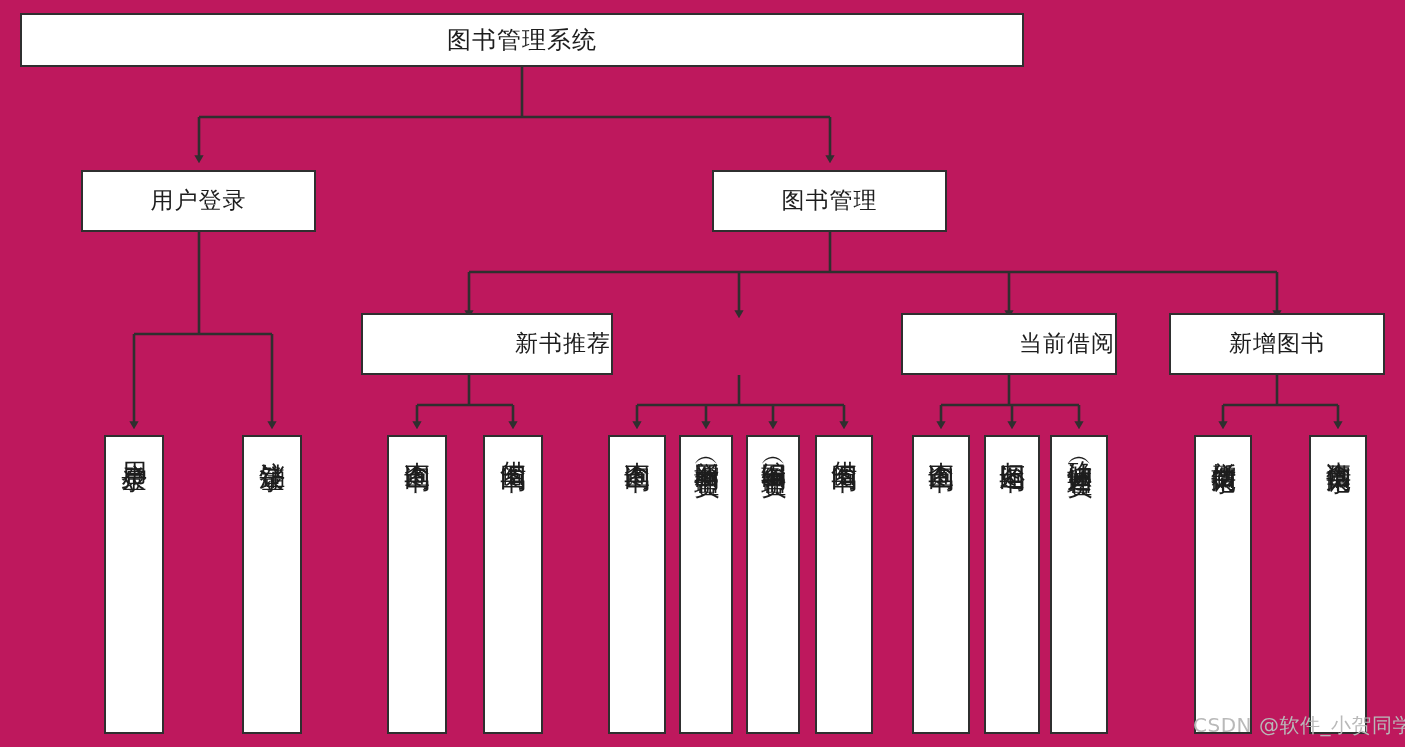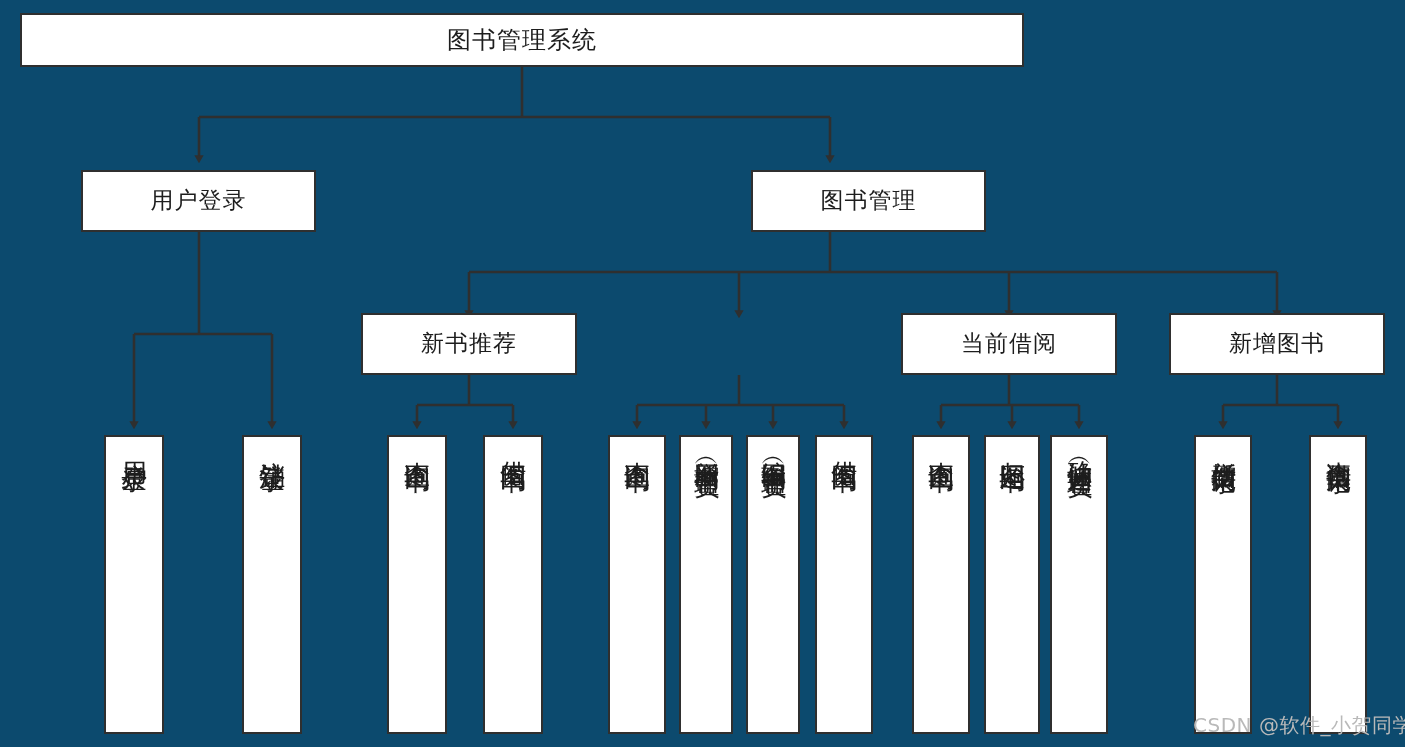--- a/index.html
+++ b/index.html
@@ -5,21 +5,21 @@
 <style>
   html,body{margin:0;padding:0;background:#ffffff;}
   body{
     font-family:"DejaVu Sans","Liberation Sans",sans-serif;
     -webkit-font-smoothing:antialiased;
   }
   #canvas{
     position:relative;
     width:1405px;
     height:747px;
-    background:#0c4a6e;
+    background:#be185d;
     overflow:hidden;
   }
   #edges{
     position:absolute;
     left:0; top:0;
     width:1405px;
     height:747px;
     pointer-events:none;
   }
   .node{
@@ -128,28 +128,28 @@
     </g>
   </svg>
 
   <div class="node h root" style="left:20px; top:13px; width:1004px; height:54px;">
     <span class="label">图书管理系统</span>
   </div>
 
   <div class="node h" style="left:81px; top:170px; width:235px; height:62px;">
     <span class="label">用户登录</span>
   </div>
-  <div class="node h" style="left:712px; top:170px; width:235px; height:62px;margin-left:39px;">
+  <div class="node h" style="left:712px; top:170px; width:235px; height:62px;">
     <span class="label">图书管理</span>
   </div>
 
-  <div class="node h" style="left:361px; top:313px; width:216px; height:62px;">
+  <div class="node h" style="left:361px; top:313px; width:252px; height:62px;justify-content:flex-end;">
     <span class="label">新书推荐</span>
   </div>
-  <div class="node h" style="left:901px; top:313px; width:216px; height:62px;">
+  <div class="node h" style="left:901px; top:313px; width:216px; height:62px;justify-content:flex-end;">
     <span class="label">当前借阅</span>
   </div>
   <div class="node h" style="left:1169px; top:313px; width:216px; height:62px;">
     <span class="label">新增图书</span>
   </div>
 
   <div class="node v" style="left:104px; top:435px; width:60px; height:299px;">
     <span class="label">用户登录</span>
   </div>
   <div class="node v" style="left:242px; top:435px; width:60px; height:299px;">

